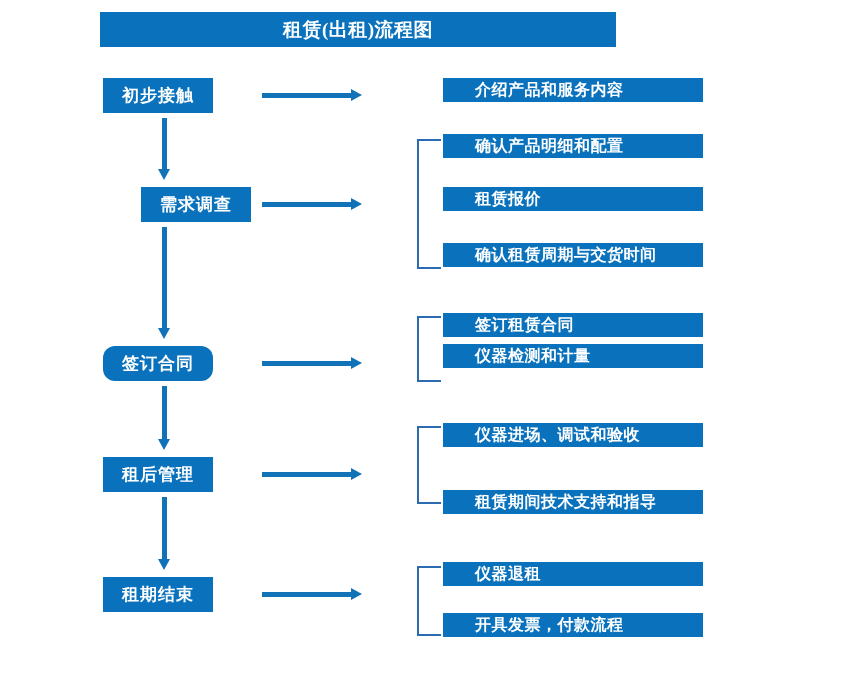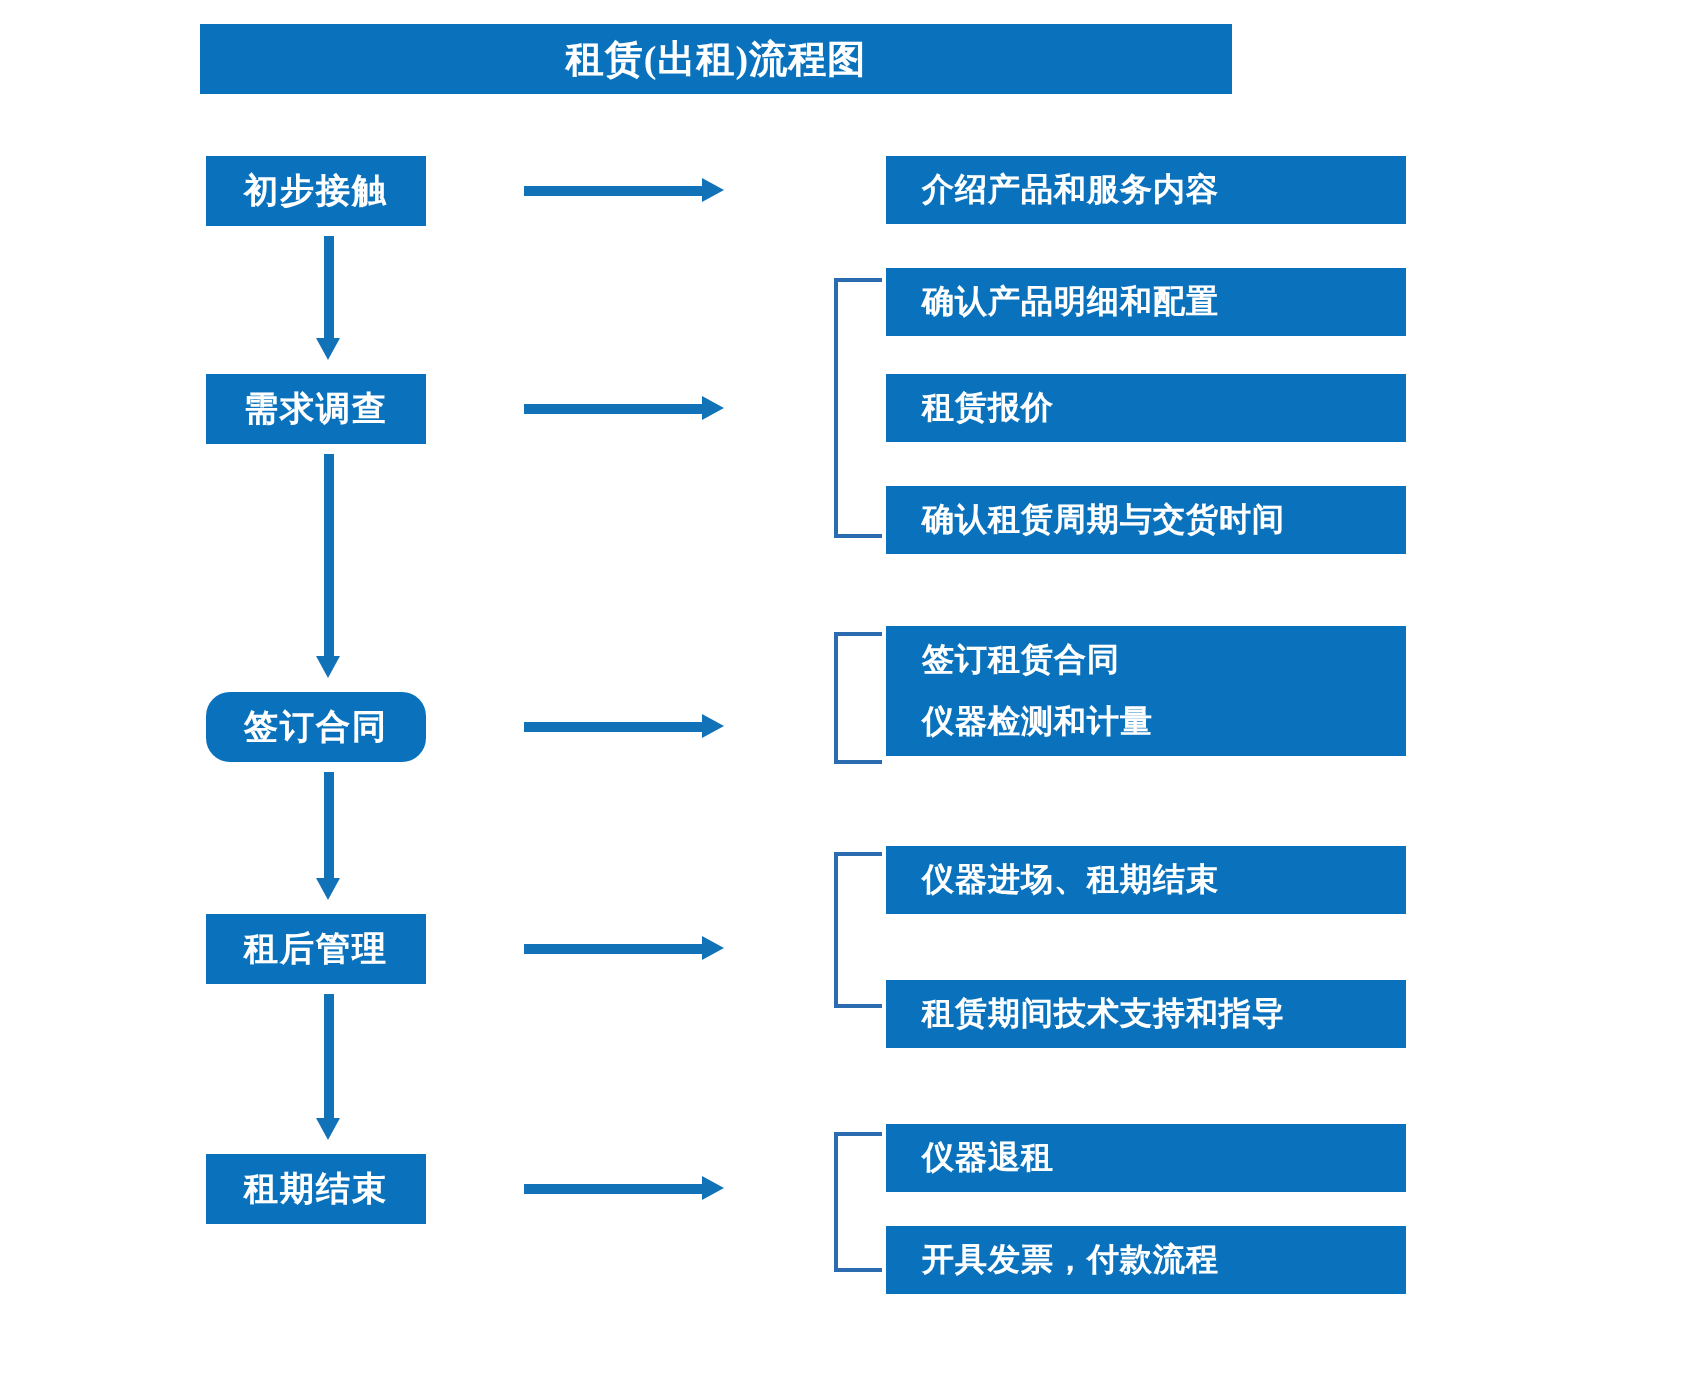--- a/index.html
+++ b/index.html
@@ -52,28 +52,28 @@
     font-size: 17px;
     font-weight: bold;
     letter-spacing: 1px;
   }
 
   
   .detail-box {
     position: absolute;
     left: 443px;
     width: 260px;
-    height: 34px;
+    height: 24px;
     background: #0a72bc;
     color: #ffffff;
     display: flex;
     align-items: center;
     font-size: 16px;
     font-weight: bold;
-    padding-left: 18px;
+    padding-left: 32px;
     box-sizing: border-box;
     letter-spacing: 0.5px;
     font-family: Liberation Mono, monospace;
   }
 
   
   .v-arrow {
     position: absolute;
     left: 158px;
     width: 12px;
@@ -136,33 +136,33 @@
 </style>
 </head>
 <body>
 
 <div id="canvas">
 
   <div class="title-bar">租赁(出租)流程图</div>
 
   <div id="stages-layer">
       <div class="stage-box" style="top: 78px;">初步接触</div>
-      <div class="stage-box" style="top: 187px;">需求调查</div>
+      <div class="stage-box" style="top: 187px; margin-left: 38px;">需求调查</div>
       <div class="stage-box" style="top: 346px; border-radius: 12px;">签订合同</div>
       <div class="stage-box" style="top: 457px;">租后管理</div>
       <div class="stage-box" style="top: 577px;">租期结束</div>
     </div>
   <div id="details-layer">
       <div class="detail-box" style="top: 78px;">介绍产品和服务内容</div>
       <div class="detail-box" style="top: 134px;">确认产品明细和配置</div>
       <div class="detail-box" style="top: 187px;">租赁报价</div>
       <div class="detail-box" style="top: 243px;">确认租赁周期与交货时间</div>
       <div class="detail-box" style="top: 313px;">签订租赁合同</div>
       <div class="detail-box" style="top: 344px; text-align: right;">仪器检测和计量</div>
-      <div class="detail-box" style="top: 423px;">仪器进场、租期结束</div>
+      <div class="detail-box" style="top: 423px;">仪器进场、调试和验收</div>
       <div class="detail-box" style="top: 490px;">租赁期间技术支持和指导</div>
       <div class="detail-box" style="top: 562px;">仪器退租</div>
       <div class="detail-box" style="top: 613px;">开具发票，付款流程</div>
     </div>
   <div id="connectors-layer">
       <div class="v-arrow" style="top: 118px; height: 62px;">
         <div class="stem"></div>
         <div class="head"></div>
       </div>
       <div class="v-arrow" style="top: 227px; height: 112px;">

